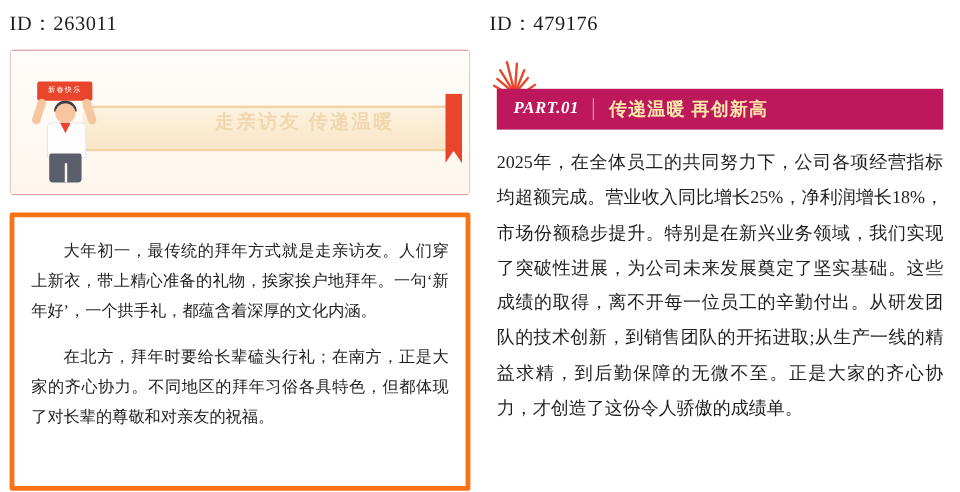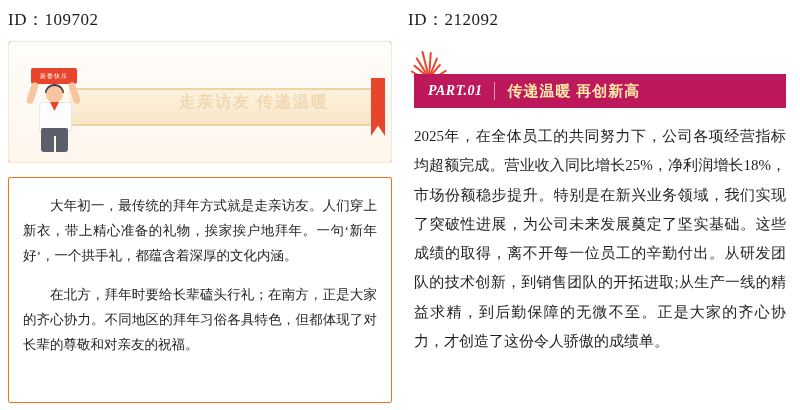--- a/index.html
+++ b/index.html
@@ -181,21 +181,21 @@
     top: 8px;
     width: 2px;
     height: 16px;
     background: #fdf6ec;
   }
 
   
   .text-card {
     position: relative;
     margin: 14px 8px 0 8px;
-    border: 1px solid #f97316;
+    border: 4px solid #f97316;
     border-radius: 2px;
     padding: 16px 14px 18px 14px;
     min-height: 190px;
   }
   .text-card p {
     margin: 0 0 14px 0;
     font-size: 13.5px;
     line-height: 1.85;
     color: #1f1f1f;
     text-align: justify;
@@ -285,21 +285,21 @@
     font-family: "Liberation Serif", serif;
   }
 </style>
 </head>
 <body>
 
 <div class="page">
 
   <div class="left-col">
 
-    <div class="id-label">ID：109702</div>
+    <div class="id-label">ID：263011</div>
 
     <div class="banner-wrap">
       <div class="banner-bg"></div>
 
       <div class="ribbon"></div>
       <div class="ribbon-tail"></div>
       <div class="ribbon-text">走亲访友 传递温暖</div>
 
       <div class="person">
         <div class="p-sign">
@@ -319,21 +319,21 @@
 
     <div class="text-card">
       <p class="indent">大年初一，最传统的拜年方式就是走亲访友。人们穿上新衣，带上精心准备的礼物，挨家挨户地拜年。一句‘新年好’，一个拱手礼，都蕴含着深厚的文化内涵。</p>
       <p class="indent">在北方，拜年时要给长辈磕头行礼；在南方，正是大家的齐心协力。不同地区的拜年习俗各具特色，但都体现了对长辈的尊敬和对亲友的祝福。</p>
     </div>
 
   </div>
 
   <div class="right-col">
 
-    <div class="id-label">ID：212092</div>
+    <div class="id-label">ID：479176</div>
 
     <div class="fireworks">
       <div class="fw-line" style="transform:rotate(-50deg);height:20px;"></div>
       <div class="fw-line" style="transform:rotate(-32deg);height:24px;"></div>
       <div class="fw-line" style="transform:rotate(-14deg);height:28px;"></div>
       <div class="fw-line" style="transform:rotate(4deg);height:26px;"></div>
       <div class="fw-line" style="transform:rotate(22deg);height:22px;"></div>
       <div class="fw-line" style="transform:rotate(40deg);height:18px;"></div>
       <div class="fw-line" style="transform:rotate(-60deg);height:14px;left:14px;"></div>
       <div class="fw-line" style="transform:rotate(56deg);height:14px;left:26px;"></div>

